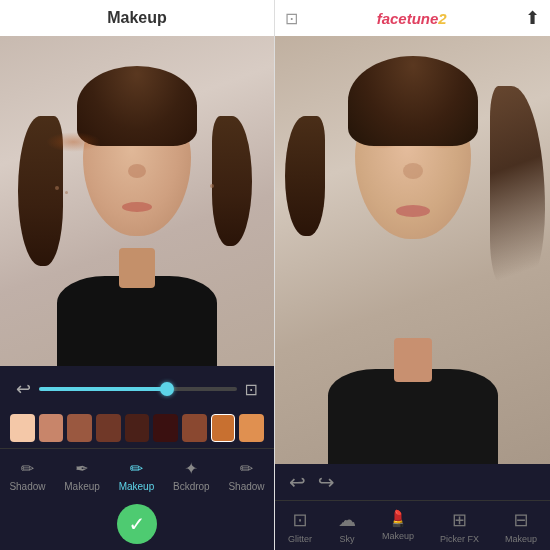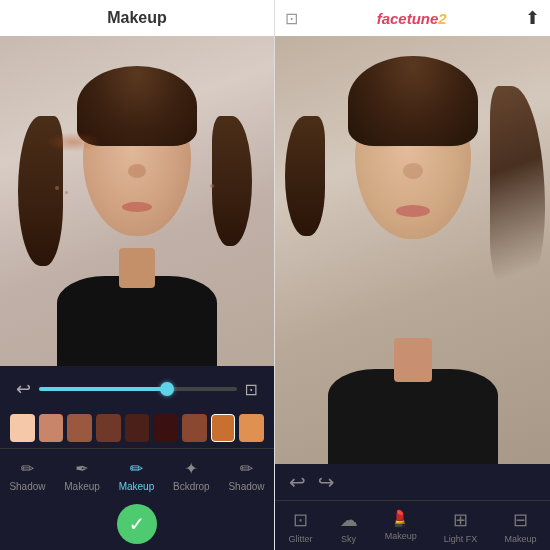--- a/index.html
+++ b/index.html
@@ -448,21 +448,21 @@
       <div class="right-nav-item">
         <span class="right-nav-icon">☁</span>
         <span class="right-nav-label">Sky</span>
       </div>
       <div class="right-nav-item">
         <span class="right-nav-icon" style="font-size:16px;">💄</span>
         <span class="right-nav-label">Makeup</span>
       </div>
       <div class="right-nav-item">
         <span class="right-nav-icon">⊞</span>
-        <span class="right-nav-label">Light FX</span>
+        <span class="right-nav-label">Picker FX</span>
       </div>
       <div class="right-nav-item">
         <span class="right-nav-icon">⊟</span>
         <span class="right-nav-label">Makeup</span>
       </div>
     </div>
   </div>
 </div>
 
 </body></html>

